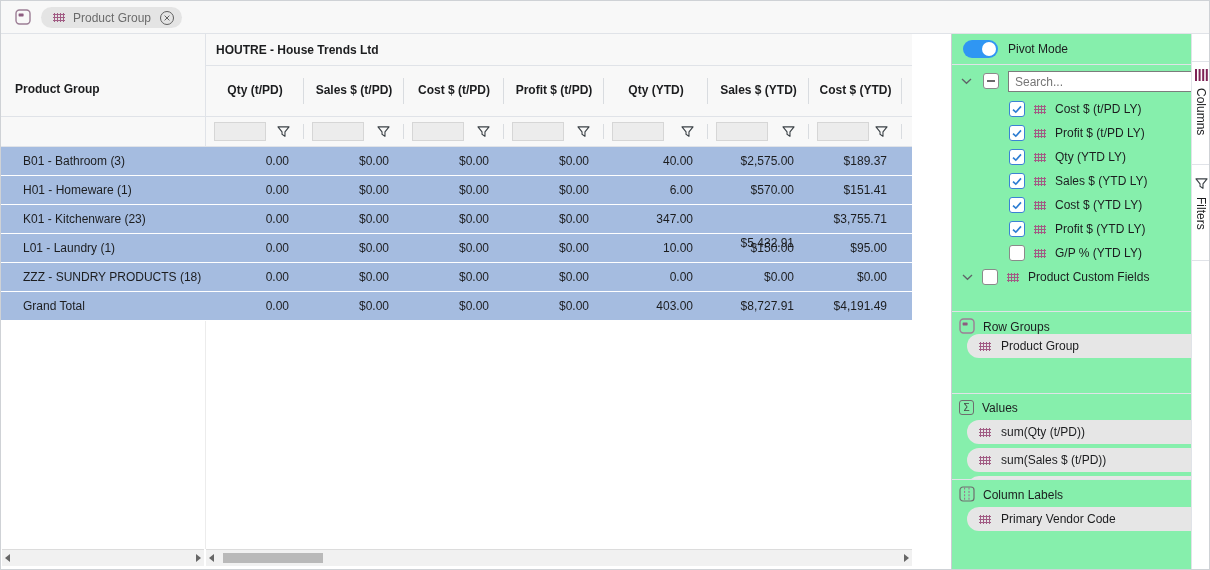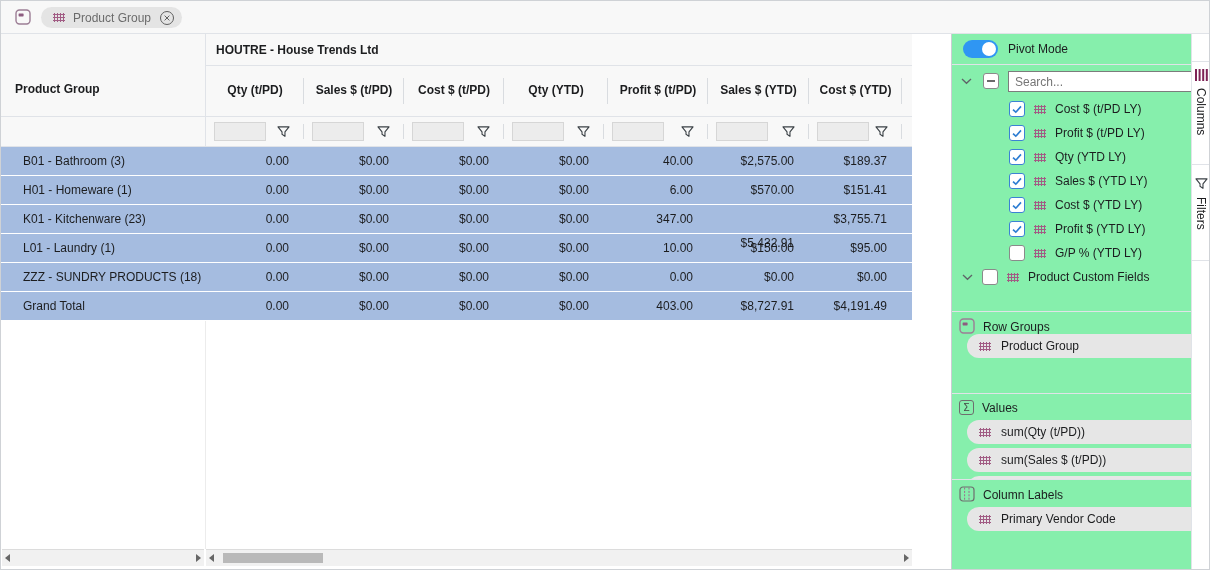--- a/index.html
+++ b/index.html
@@ -130,25 +130,25 @@
   <div class="col-headers" id="col-headers">
       <div class="hcell" style="width: 98px;">
         <span>Qty (t/PD)</span>
       </div>
       <div class="hcell" style="width: 100px;">
         <span>Sales $ (t/PD)</span>
       </div>
       <div class="hcell" style="width: 100px;">
         <span>Cost $ (t/PD)</span>
       </div>
+      <div class="hcell" style="width: 100px;">
+        <span>Profit $ (t/PD)</span>
+      </div>
       <div class="hcell" style="width: 104px;">
         <span>Qty (YTD)</span>
-      </div>
-      <div class="hcell" style="width: 100px;">
-        <span>Profit $ (t/PD)</span>
       </div>
       <div class="hcell" style="width: 101px;">
         <span>Sales $ (YTD)</span>
       </div>
       <div class="hcell" style="width: 93px;">
         <span>Cost $ (YTD)</span>
       </div>
     </div>
   <div class="filter-row" id="filter-row">
     <div class="fpinned"></div>

